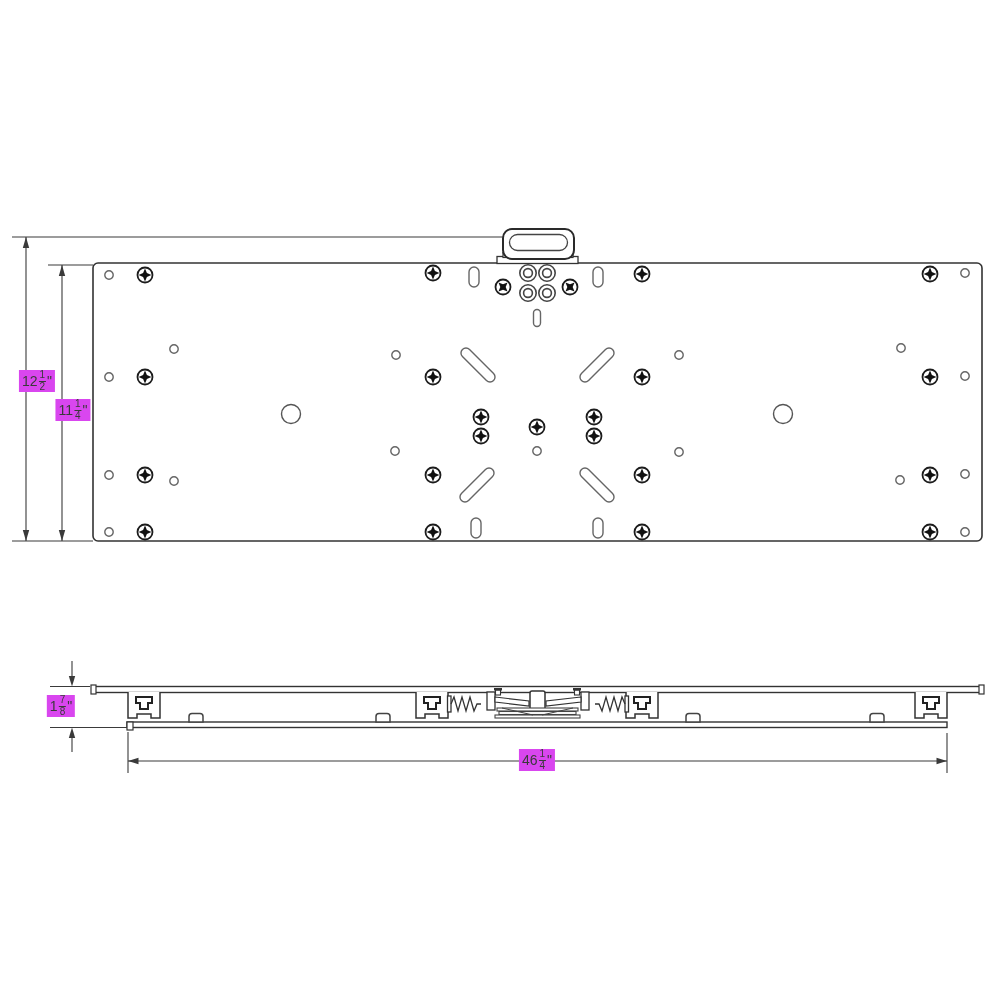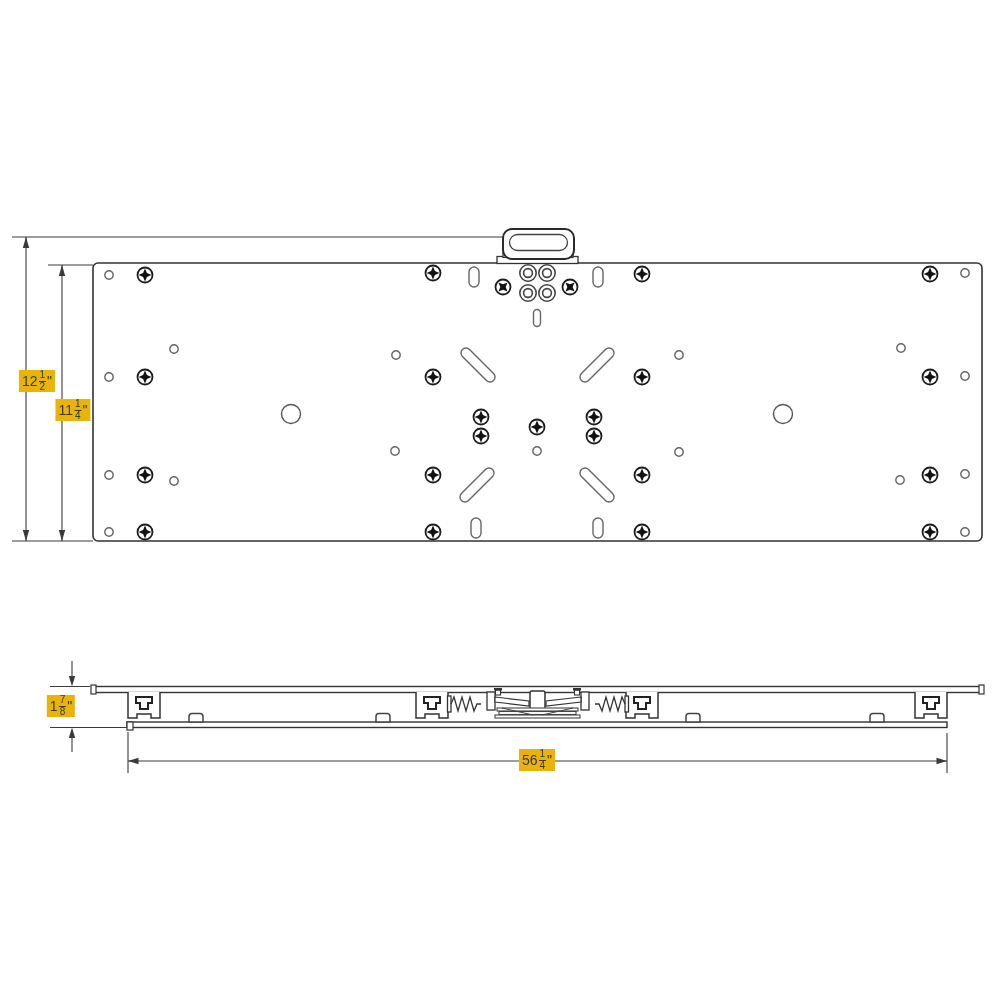--- a/index.html
+++ b/index.html
@@ -3,21 +3,21 @@
 <meta charset="utf-8">
 <style>
   html,body{margin:0;padding:0;background:#fff;}
   .canvas{
     position:relative;width:1000px;height:1000px;background:#ffffff;
     font-family:"Liberation Sans", sans-serif;color:#333;overflow:hidden;
   }
   svg{position:absolute;left:0;top:0;}
   .dim-label{
     position:absolute;transform:translate(-50%,-50%);
-    background:#eab308;padding:0 3px;font-size:14px;color:#3a3a3a;
+    background:#d946ef;padding:0 3px;font-size:14px;color:#3a3a3a;
     white-space:nowrap;display:flex;align-items:center;line-height:1;justify-content:center;
   }
   .frac{display:inline-block;vertical-align:middle;font-size:10px;line-height:1.05;text-align:center;margin:0 1px;}
   .fnum{display:block;border-bottom:1px solid #3a3a3a;padding:0 1px;}
   .fden{display:block;padding:0 1px;}
 </style>
 </head>
 <body>
 
 <div class="canvas">
@@ -264,21 +264,21 @@
 <div class="dim-label" style="left:61px;top:706px;">
   <span>1</span>
       <span class="frac">
         <span class="fnum">7</span>
         <span class="fden">8</span>
       </span>
       <span>"</span>
 </div>
 
 <div class="dim-label" style="left:537px;top:760px;">
-  <span>56</span>
+  <span>46</span>
       <span class="frac">
         <span class="fnum">1</span>
         <span class="fden">4</span>
       </span>
       <span>"</span>
 </div>
 
 </div>
 
 </body></html>

